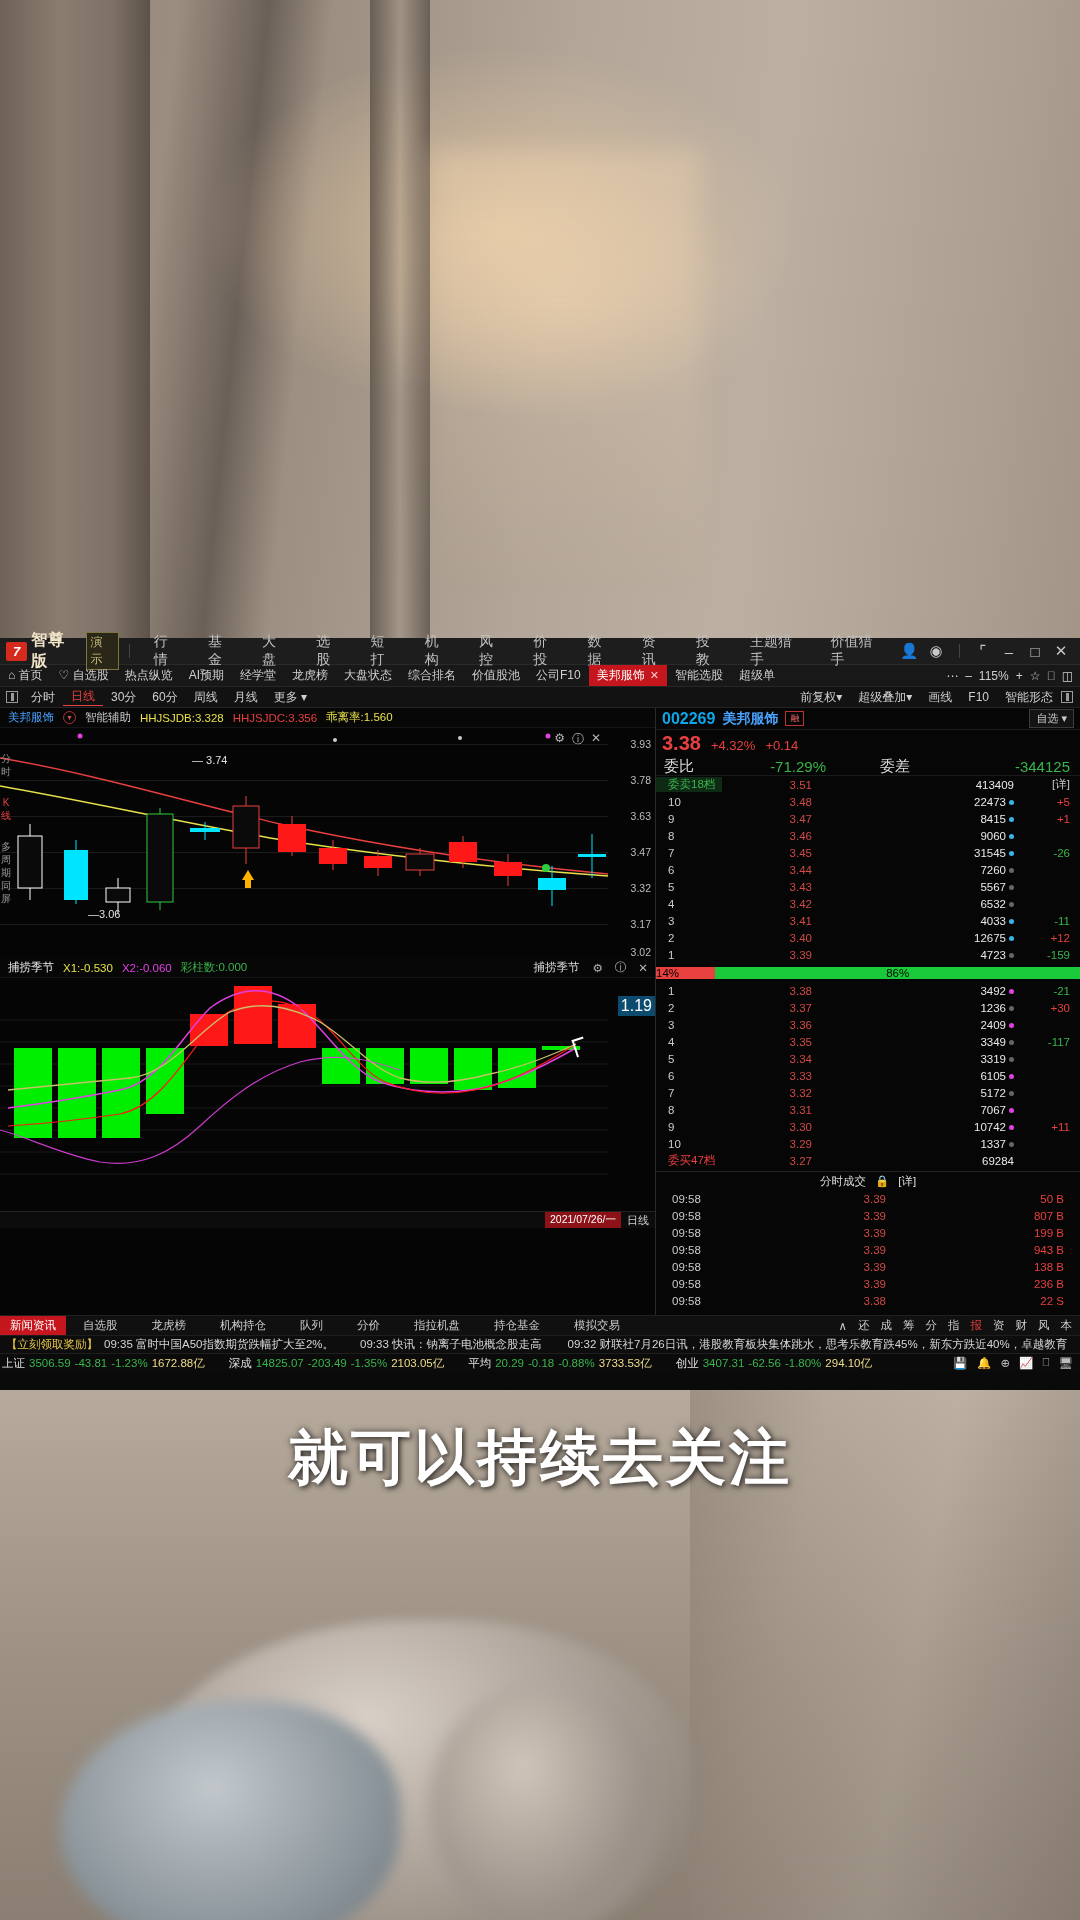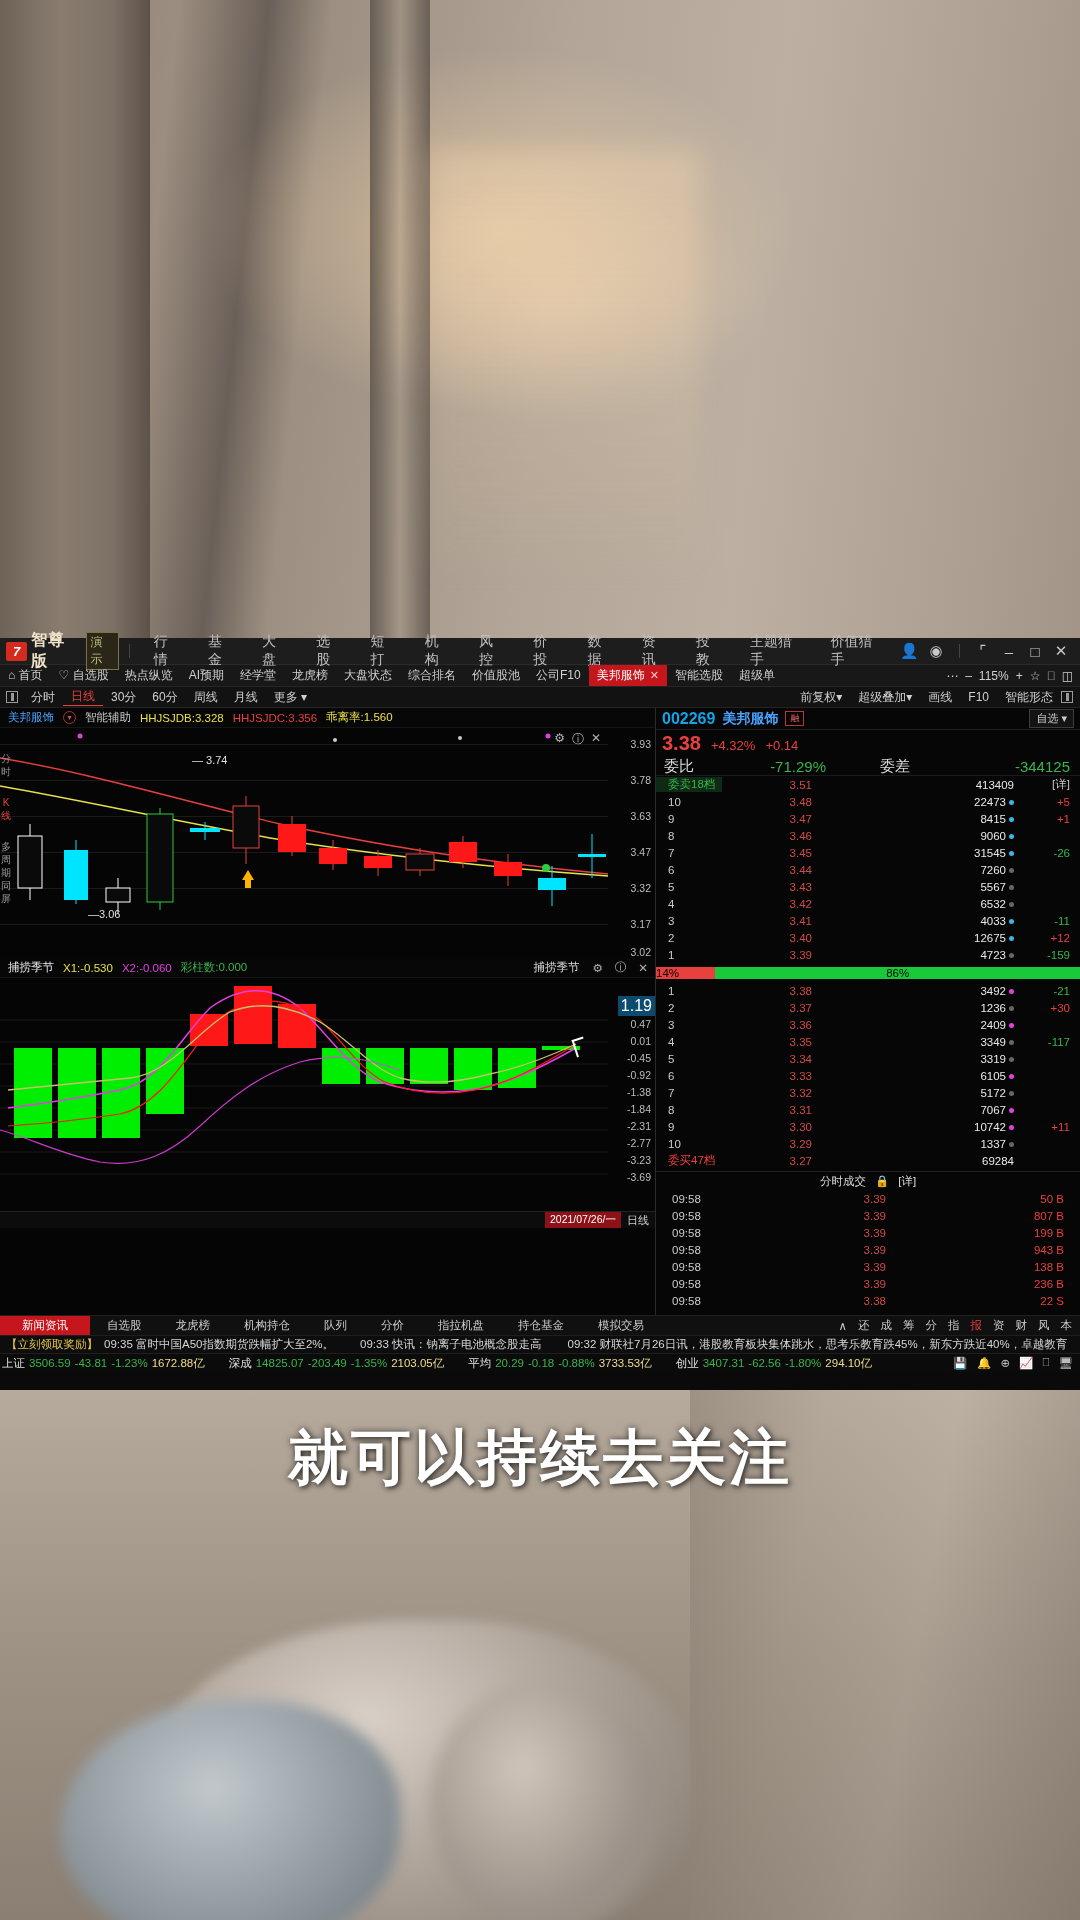--- a/index.html
+++ b/index.html
@@ -131,21 +131,21 @@
   .tsrow .tm{width:120px;padding-left:16px;color:#ccc;}
   .tsrow .px{width:110px;text-align:right;color:#d14b46;}
   .tsrow .qt{flex:1;text-align:right;padding-right:16px;color:#e8403f;}
 
   
   .btabs{height:20px;background:#141414;display:flex;align-items:center;border-top:1px solid #262626;}
   .btabs .b{font-size:11.5px;color:#ccc;padding:0 14px;white-space:nowrap;}
   .btabs .b.act{background:#e8403f;color:#fff;padding:2px 12px;margin:0 6px;}
   .btabs2{height:20px;background:#101010;display:flex;align-items:center;border-top:1px solid #202020;}
   .btabs2 .b{font-size:11.5px;color:#ccc;padding:0 17px;white-space:nowrap;}
-  .btabs2 .b.act{background:#c4161c;color:#fff;padding:2px 22px;}
+  .btabs2 .b.act{background:#c4161c;color:#fff;padding:2px 10px;}
   .btabs2 .rr{margin-left:auto;display:flex;align-items:center;gap:11px;padding-right:8px;color:#ccc;font-size:11.5px;}
   .newsbar{height:18px;background:#0d0d0d;display:flex;align-items:center;font-size:11.5px;
     border-top:1px solid #1e1e1e;overflow:hidden;white-space:nowrap;}
   .newsbar .award{color:#e8c84a;padding:0 6px;}
   .newsbar .item{color:#d6d6d6;padding-right:26px;}
   .statusbar{height:19px;background:#0b0b0b;display:flex;align-items:center;font-size:11.5px;
     border-top:1px solid #1e1e1e;overflow:hidden;white-space:nowrap;}
   .statusbar .g{padding:0 2px;}
   .sb-name{color:#e0e0e0;padding-left:6px;}
   .sb-grn{color:#39b54a;} .sb-amt{color:#f0dc8c;} 
@@ -371,33 +371,20 @@
               <rect x="542" y="68" width="38" height="4" fill="#00ee00"></rect>
             </g>
             <path d="M8,130 C40,126 80,120 120,112 C160,104 180,60 210,30 C240,8 270,6 300,30 C330,58 350,92 380,104 C410,114 440,116 470,112 C500,108 530,96 576,70" stroke="#e040e0" stroke-width="1.5" fill="none"></path>
             <path d="M8,148 C40,146 80,142 120,136 C160,128 185,80 215,44 C245,18 275,18 305,32 C335,48 355,90 385,104 C415,116 445,118 475,112 C505,106 535,92 576,66" stroke="#ff1818" stroke-width="1.2" fill="none"></path>
             <path d="M8,112 C50,108 90,104 130,100 C170,96 200,50 230,34 C260,22 290,28 320,44 C350,62 370,90 400,100 C430,108 460,104 490,96 C520,90 550,78 576,66" stroke="#c9c06a" stroke-width="1.3" fill="none"></path>
             <path d="M0,152 C30,160 60,176 100,184 C140,190 170,176 200,148 C230,120 260,96 300,84 C340,74 370,82 400,92" stroke="#e040e0" stroke-width="1.2" fill="none" opacity=".9"></path>
           </svg>
           <div style="position:absolute;left:574px;top:60px;width:12px;height:18px;
             border-left:2px solid #fff;border-top:2px solid #fff;transform:rotate(-18deg)"></div>
         </div>
-        <div class="axis">
-          <span style="top:24px">0.93</span>
-          <span style="top:40px">0.47</span>
-          <span style="top:57px">0.01</span>
-          <span style="top:74px">-0.45</span>
-          <span style="top:91px">-0.92</span>
-          <span style="top:108px">-1.38</span>
-          <span style="top:125px">-1.84</span>
-          <span style="top:142px">-2.31</span>
-          <span style="top:159px">-2.77</span>
-          <span style="top:176px">-3.23</span>
-          <span style="top:193px">-3.69</span>
-        </div>
         <div class="datefoot">
           <span class="dateval">2021/07/26/一</span>
           <span class="dateright">日线</span>
         </div>
       </div>
     </div>
 
     <div class="rightcol">
 
       <div class="rp-head">

